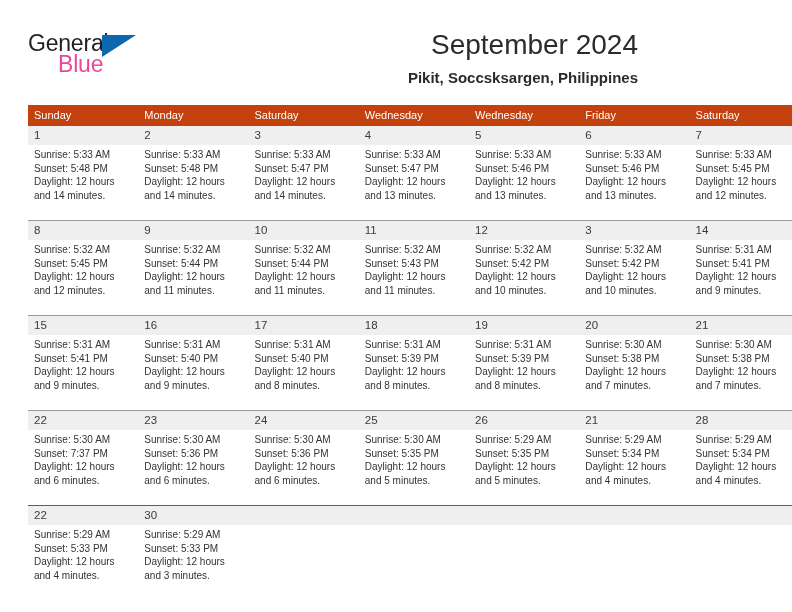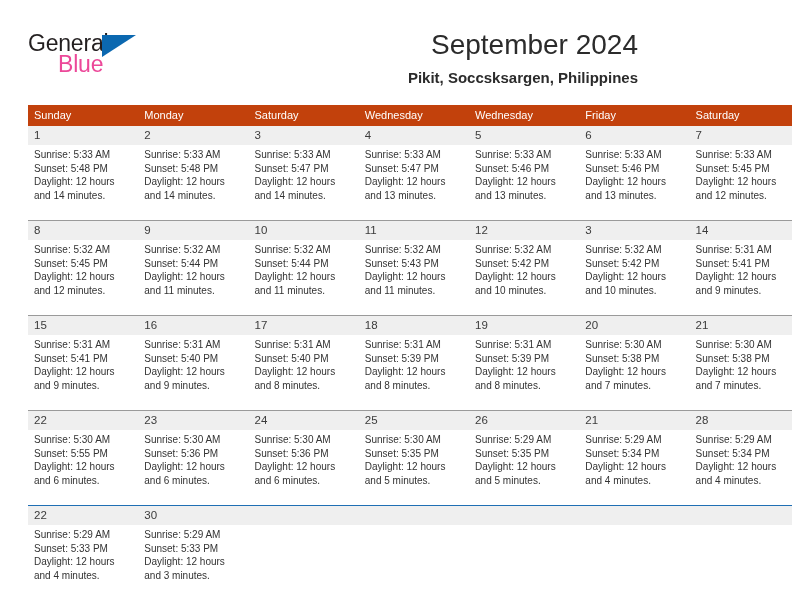--- a/index.html
+++ b/index.html
@@ -360,21 +360,21 @@
           <td>23</td>
           <td>24</td>
           <td>25</td>
           <td>26</td>
           <td>21</td>
           <td>28</td>
         </tr>
         <tr class="info-row">
           <td>
             <span class="info-line">Sunrise: 5:30 AM</span>
-            <span class="info-line">Sunset: 5:55 PM</span>
+            <span class="info-line">Sunset: 7:37 PM</span>
             <span class="info-line">Daylight: 12 hours</span>
             <span class="info-line">and 6 minutes.</span>
           </td>
           <td>
             <span class="info-line">Sunrise: 5:30 AM</span>
             <span class="info-line">Sunset: 5:36 PM</span>
             <span class="info-line">Daylight: 12 hours</span>
             <span class="info-line">and 6 minutes.</span>
           </td>
           <td>

